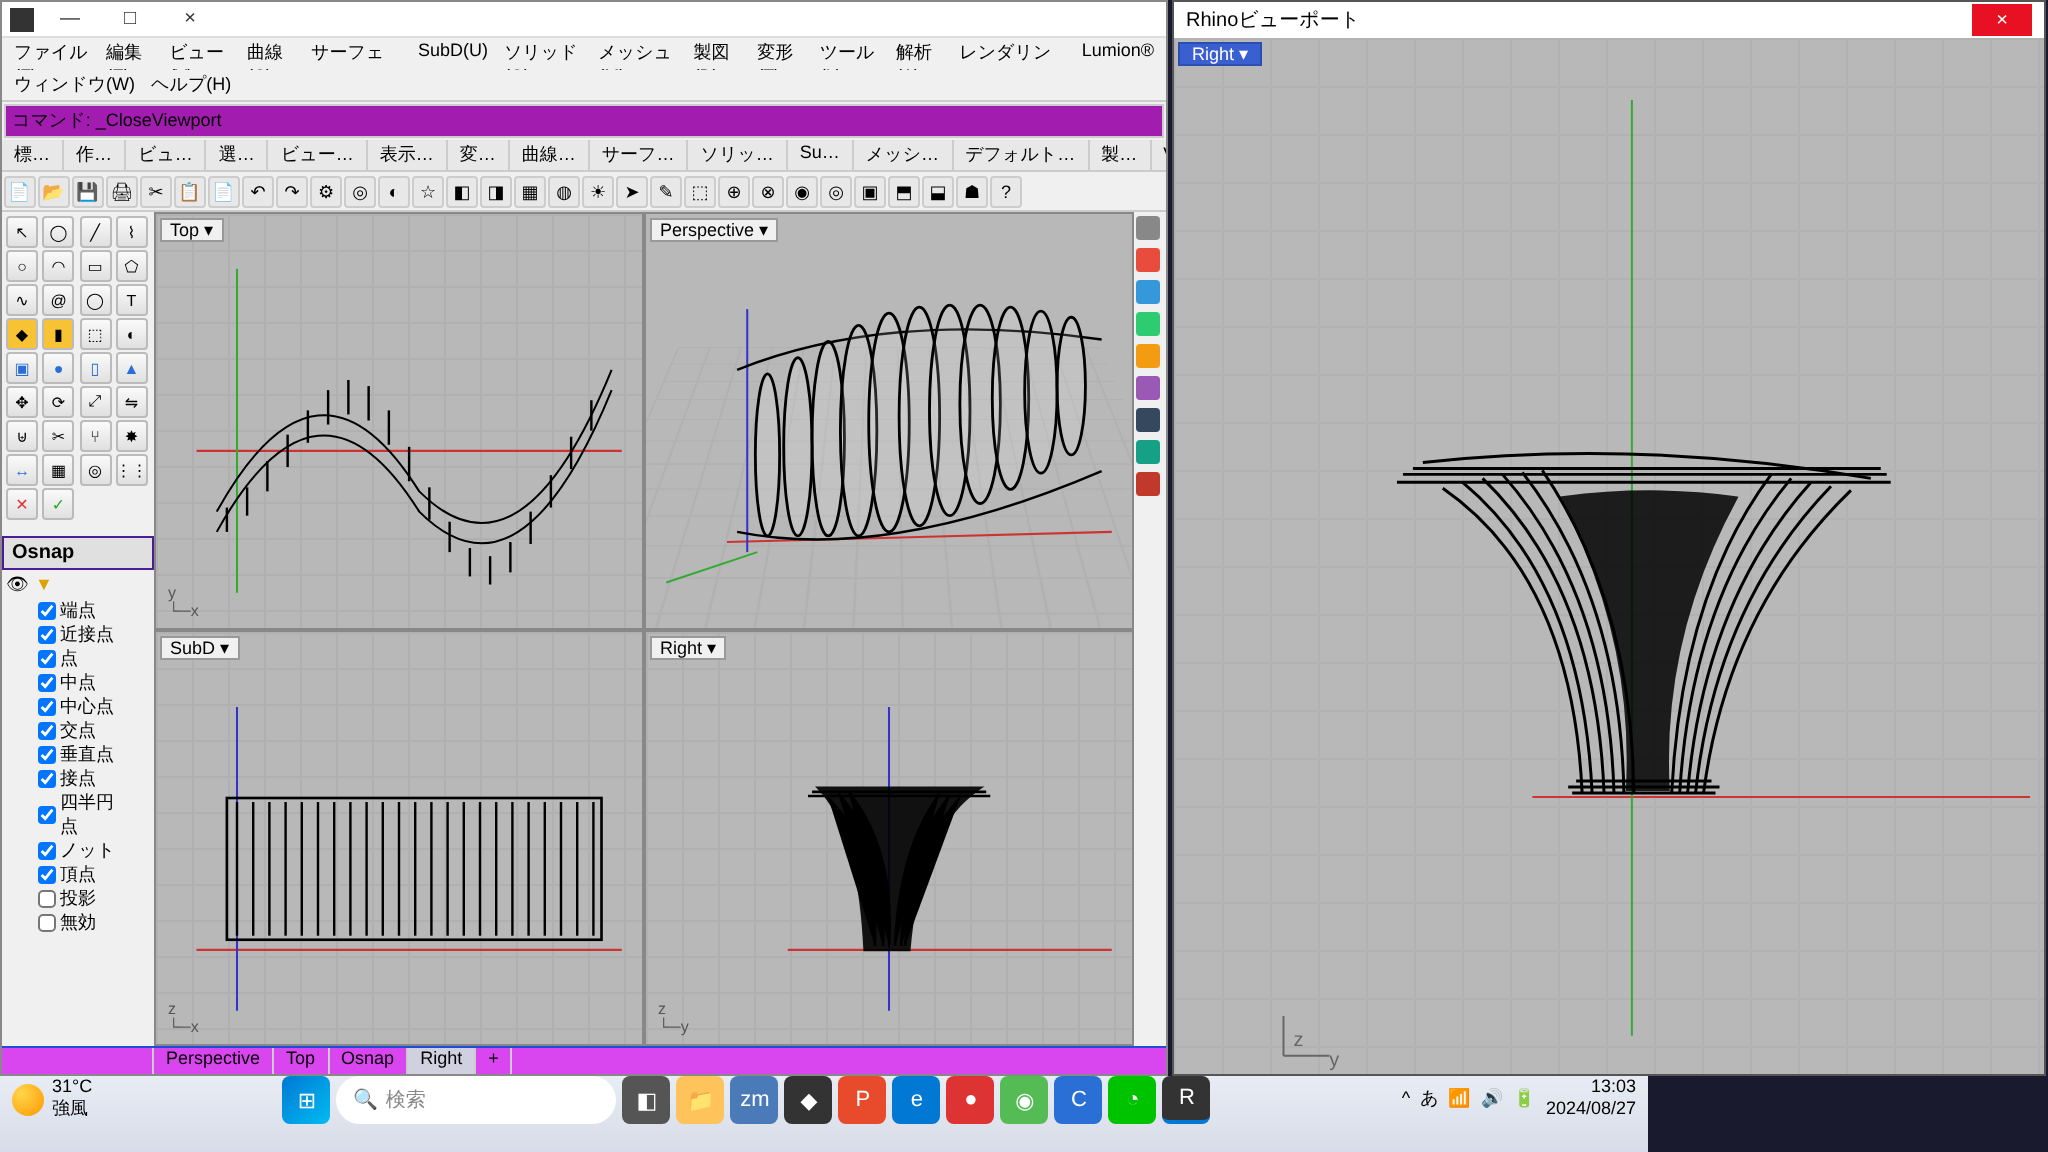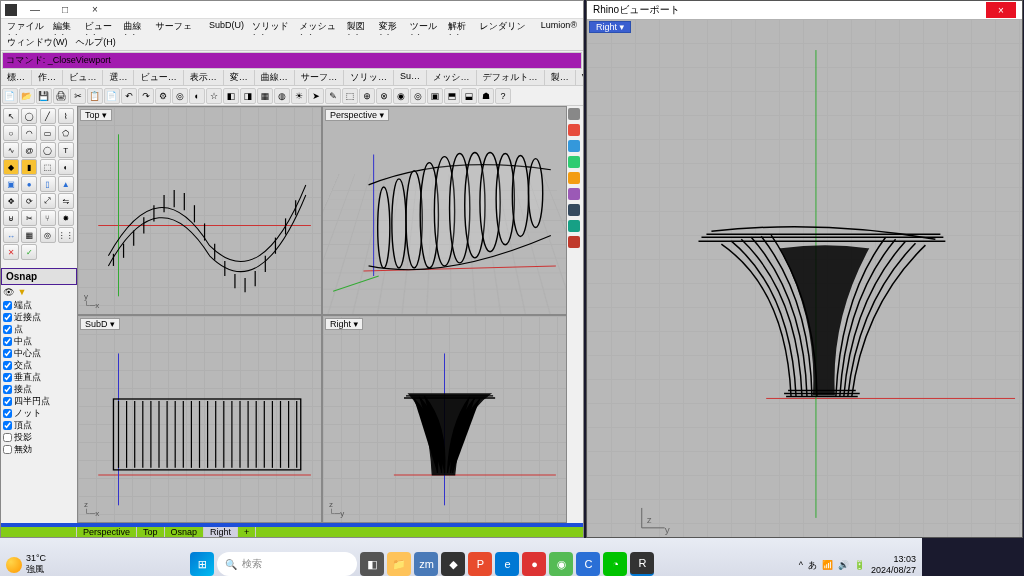--- a/index.html
+++ b/index.html
@@ -30,53 +30,53 @@
 .toolbar-row { height: 20px; display: flex; align-items: center; background: #f0f0f0; padding: 1px; gap: 1px; border-bottom: 1px solid #ccc; }
 .tb-btn { width: 16px; height: 16px; background: #e8e8e8; border: 1px solid #ccc; border-radius: 2px; display: inline-flex; align-items: center; justify-content: center; font-size: 9px; }
 
 .main-area { flex: 1; display: flex; overflow: hidden; }
 .left-tools { width: 76px; background: #f0f0f0; display: flex; flex-direction: column; }
 .tool-grid { display: grid; grid-template-columns: repeat(4, 1fr); gap: 1px; padding: 2px; }
 .tool-btn { width: 16px; height: 16px; background: linear-gradient(#fafafa,#e0e0e0); border: 1px solid #bbb; border-radius: 2px; font-size: 8px; display: flex; align-items: center; justify-content: center; }
 
 .osnap-panel { margin-top: 6px; background: #f0f0f0; font-size: 9px; }
 .osnap-title { background: #e0e0e0; padding: 2px 4px; font-weight: bold; border: 1px solid #4c1d95; font-size: 10px; }
-.osnap-cb { display: flex; align-items: center; gap: 2px; padding: 0 2px; font-size: 9px; line-height: 12px; }
+.osnap-cb { display: flex; align-items: center; gap: 2px; padding: 0 18px; font-size: 9px; line-height: 12px; }
 .osnap-cb input { width: 9px; height: 9px; }
 
 .viewports { flex: 1; display: grid; grid-template-columns: 1fr 1fr; grid-template-rows: 1fr 1fr; gap: 2px; background: #888; padding: 1px; }
 .vp { background: #b8b8b8; position: relative; overflow: hidden; }
 .vp-label { position: absolute; top: 2px; left: 2px; background: #f0f0f0; border: 1px solid #999; padding: 0 4px; font-size: 9px; z-index: 2; }
 .vp-grid { position: absolute; inset: 0; background-image: linear-gradient(#aaa 1px, transparent 1px), linear-gradient(90deg, #aaa 1px, transparent 1px); background-size: 18px 18px; opacity: 0.5; }
 .vp svg { position: absolute; inset: 0; width: 100%; height: 100%; }
 .axis-widget { position: absolute; bottom: 4px; left: 6px; font-size: 8px; color: #555; }
 
 .right-sidebar { width: 16px; background: #f0f0f0; display: flex; flex-direction: column; gap: 4px; padding: 2px 1px; }
 .side-ico { width: 12px; height: 12px; border-radius: 2px; }
 
-.status-tabs { height: 14px; background: #84cc16; display: flex; font-size: 9px; border-top: 4px solid #1d4ed8; }
+.status-tabs { height: 14px; background: #d946ef; display: flex; font-size: 9px; border-top: 1px solid #1d4ed8; }
 .status-tabs span { padding: 0 6px; border-right: 1px solid #ccc; }
 .status-tabs .active { background: #d0d0e0; }
 
 .status-bar { height: 16px; background: #f0f0f0; display: flex; align-items: center; font-size: 9px; border-top: 1px solid #ccc; }
 .status-bar span { padding: 0 6px; }
 .sb-box { border: 1px solid #ccc; padding: 0 5px; margin: 0 2px; background: #fafafa; }
 .sb-box.hl { background: #e0e0f8; }
 
 
 .float-win { position: absolute; left: 586px; top: 0; width: 437px; height: 538px; background: #b8b8b8; border: 1px solid #555; display: flex; flex-direction: column; }
 .float-title { height: 18px; background: #fff; display: flex; align-items: center; padding: 0 6px; }
 .float-title .t { flex: 1; font-size: 10px; }
 .float-close { width: 30px; height: 16px; background: #e81123; color: #fff; display: flex; align-items: center; justify-content: center; font-size: 10px; }
 .float-vp-label { position: absolute; top: 20px; left: 2px; background: #3a5fd0; color: #fff; border: 1px solid #2a4fb0; padding: 0 6px; font-size: 9px; z-index: 2; }
 .float-canvas { flex: 1; position: relative; overflow: hidden; }
 .float-canvas .vp-grid { background-size: 24px 24px; opacity: 0.4; }
 
 
-.taskbar { position: absolute; left: 0; bottom: 0; width: 922px; height: 38px; background: linear-gradient(#e8ecf4, #d8dce8); display: flex; align-items: flex-end; padding: 0 6px; }
+.taskbar { position: absolute; left: 0; bottom: 0; width: 824px; height: 38px; background: linear-gradient(#e8ecf4, #d8dce8); display: flex; align-items: flex-start; padding: 0 6px; }
 .weather { display: flex; align-items: center; gap: 4px; font-size: 9px; }
 .weather-ico { width: 16px; height: 16px; background: radial-gradient(circle at 30% 30%, #ffd54a, #ff9800); border-radius: 50%; }
 .tb-center { flex: 1; display: flex; align-items: center; justify-content: center; gap: 3px; }
 .task-ico { width: 24px; height: 24px; border-radius: 4px; display: flex; align-items: center; justify-content: center; font-size: 11px; color: #fff; }
 .search-box { width: 140px; height: 24px; background: #fff; border-radius: 12px; display: flex; align-items: center; padding: 0 8px; font-size: 10px; color: #888; gap: 4px; }
 .tray { display: flex; align-items: center; gap: 5px; font-size: 9px; }
 .clock { text-align: right; line-height: 11px; }
 </style>
 </head>
 <body>

